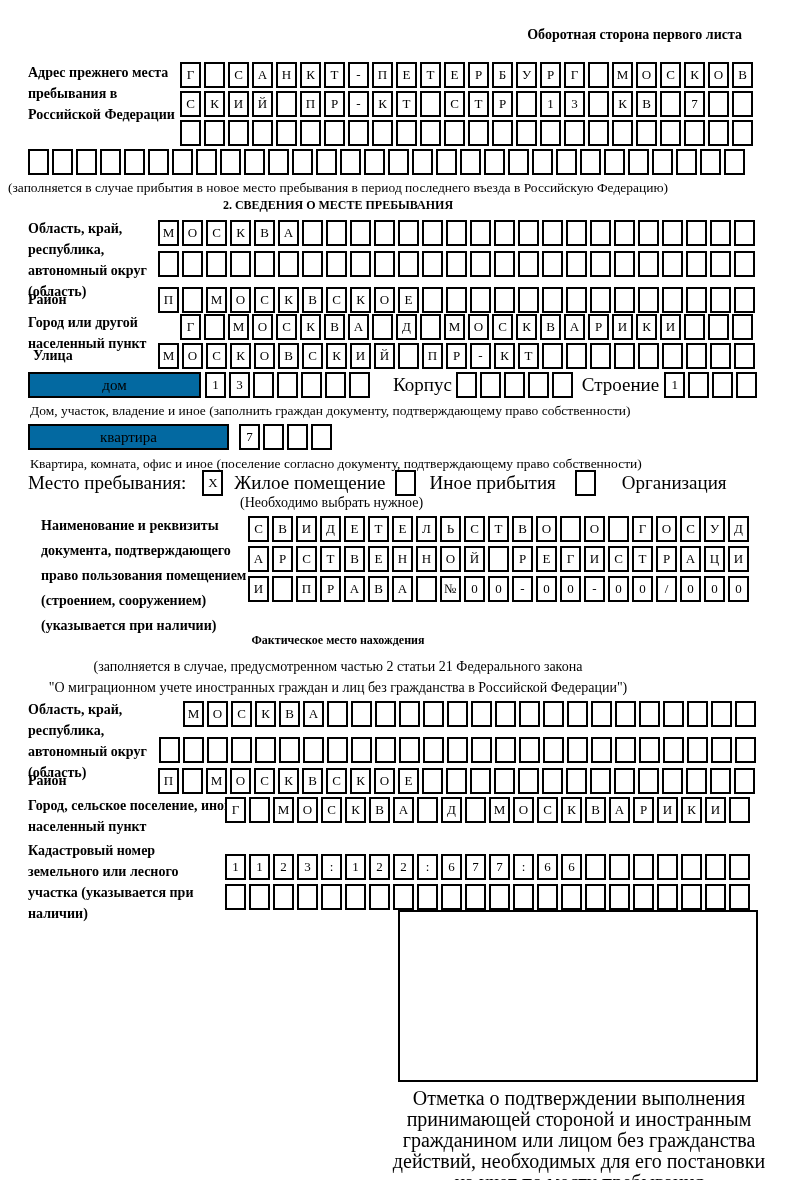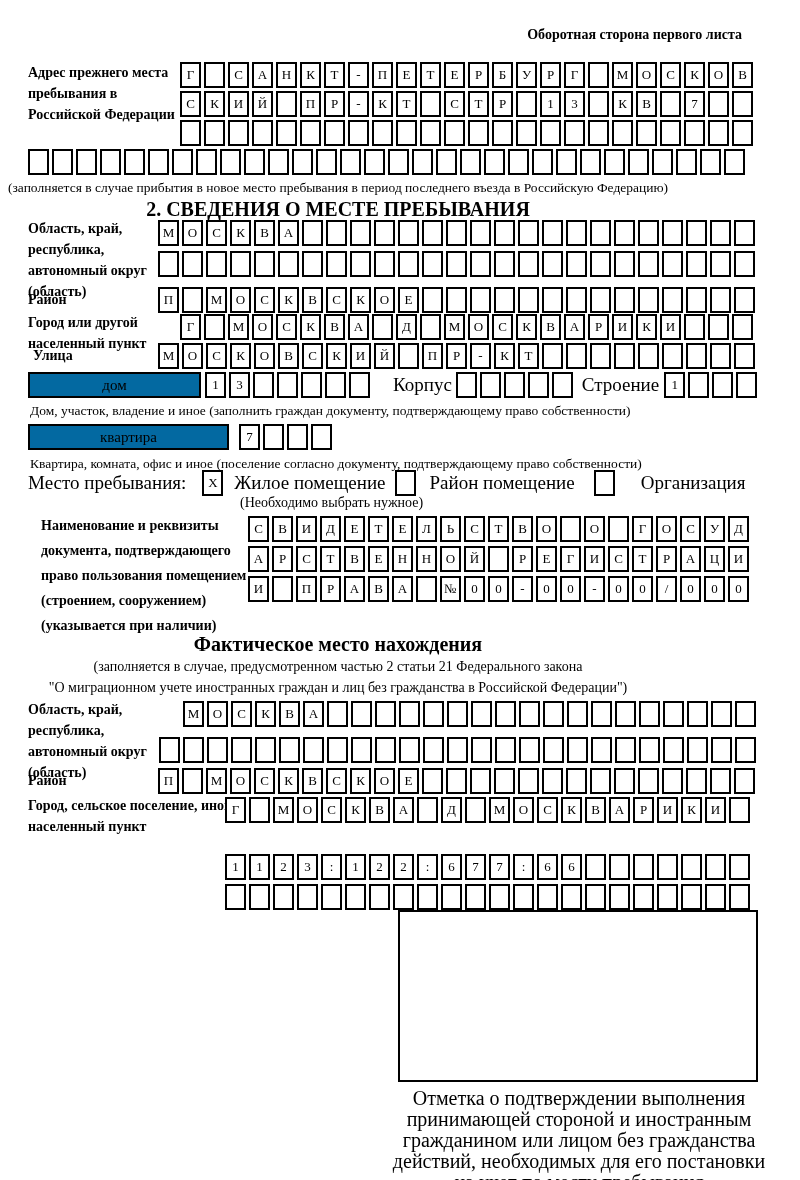--- a/index.html
+++ b/index.html
@@ -5,21 +5,21 @@
   html,body{margin:0;padding:0;background:#fff;}
   .page{position:relative;width:800px;height:1180px;background:#ffffff;
         font-family:"Liberation Serif",serif;color:#000;overflow:hidden;}
   .abs{position:absolute;}
   .row{display:flex;align-items:flex-start;}
   .cell{box-sizing:border-box;flex:0 0 auto;width:21px;height:26px;border:2px solid #000;
         margin-right:3px;font-size:13px;line-height:21px;text-align:center;background:#fff;}
   .lbl{font-size:14px;line-height:21px;font-weight:bold;}
   .inline-lbl{font-size:19px;line-height:26px;white-space:nowrap;}
   .cap{font-size:13.5px;line-height:18px;}
-  .title{font-weight:bold;font-size:20px;text-align:center;}
+  .title{font-weight:bold;font-size:12px;text-align:center;}
   .center{text-align:center;width:676px;left:0;}
   .widebox{box-sizing:border-box;flex:0 0 auto;border:2px solid #000;height:26px;
            text-align:center;font-size:15px;line-height:22px;background:#0369a1;}
   .stampbox{box-sizing:border-box;border:2px solid #000;background:#fff;}
 </style>
 </head>
 <body>
 
 <div class="page">
 
@@ -320,21 +320,21 @@
         <span class="cell"></span>
       </span>
   </div>
   <div class="abs cap" style="left:30px;top:455px;">Квартира, комната, офис и иное (поселение согласно документу, подтверждающему право собственности)</div>
 
   <div class="abs row" style="left:28px;top:470px;">
     <span class="inline-lbl">Место пребывания:</span>
     <span class="cell" style="margin-left:16px;">X</span>
     <span class="inline-lbl" style="margin-left:8px;">Жилое помещение</span>
     <span class="cell" style="margin-left:9px;"></span>
-    <span class="inline-lbl" style="margin-left:11px;">Район помещение</span>
+    <span class="inline-lbl" style="margin-left:11px;">Иное прибытия</span>
     <span class="cell" style="margin-left:19px;"></span>
     <span class="inline-lbl" style="margin-left:23px;">Организация</span>
   </div>
   <div class="abs cap" style="left:240px;top:494px;font-size:14px;">(Необходимо выбрать нужное)</div>
 
   <div class="abs lbl" style="left:41px;top:513px;width:220px;line-height:25px;">Наименование и реквизиты документа, подтверждающего право пользования помещением (строением, сооружением) (указывается при наличии)</div>
   <div class="abs row" style="left:248px;top:516px;">
       <span class="cell">С</span>
       <span class="cell">В</span>
       <span class="cell">И</span>
@@ -511,20 +511,21 @@
       <span class="cell">К</span>
       <span class="cell">В</span>
       <span class="cell">А</span>
       <span class="cell">Р</span>
       <span class="cell">И</span>
       <span class="cell">К</span>
       <span class="cell">И</span>
       <span class="cell"></span>
     </div>
 
+  <div class="abs lbl" style="left:28px;top:840px;width:180px;">Кадастровый номер земельного или лесного участка (указывается при наличии)</div>
   <div class="abs row" style="left:225px;top:854px;">
       <span class="cell">1</span>
       <span class="cell">1</span>
       <span class="cell">2</span>
       <span class="cell">3</span>
       <span class="cell">:</span>
       <span class="cell">1</span>
       <span class="cell">2</span>
       <span class="cell">2</span>
       <span class="cell">:</span>

